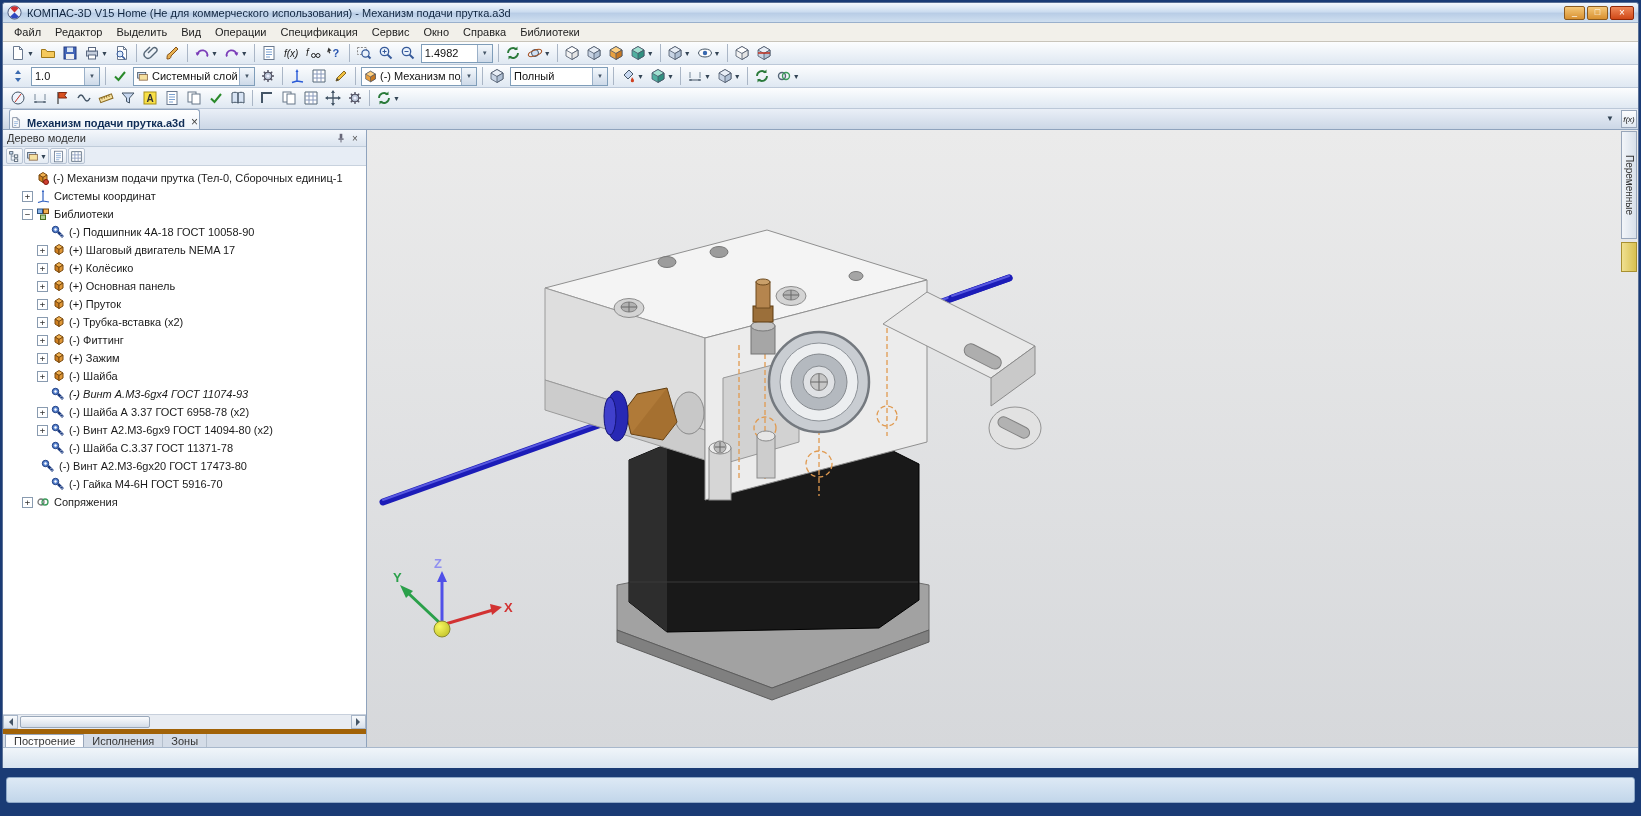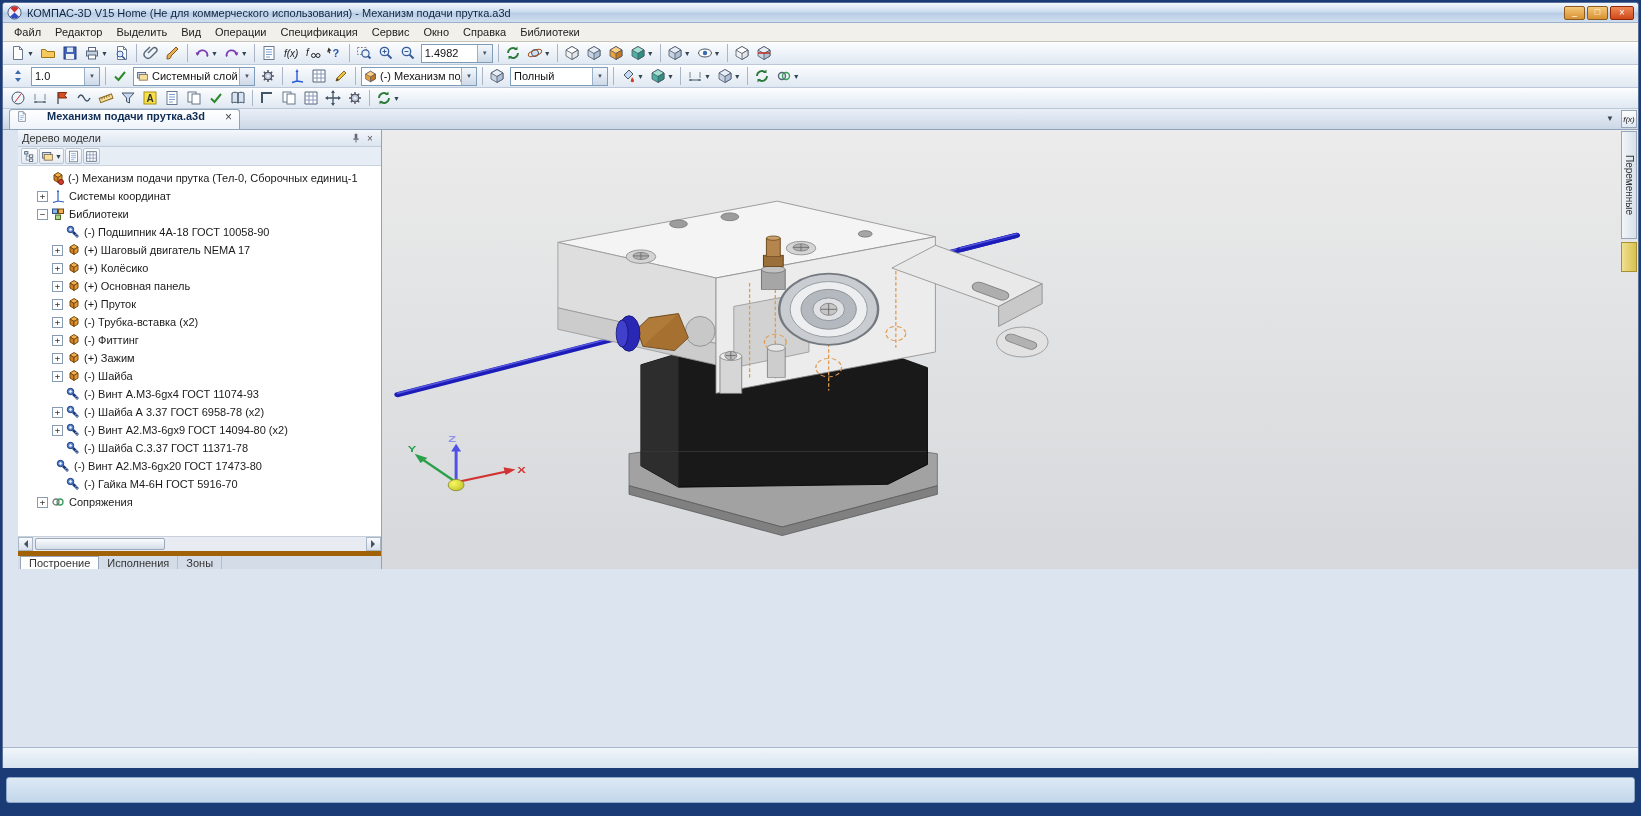--- a/index.html
+++ b/index.html
@@ -20,24 +20,24 @@
 #tb3{top:85px;height:21px}
 .tbtn{display:inline-flex;align-items:center;height:20px;padding:1px;margin:0 1px;border:1px solid transparent;border-radius:2px}
 .ti{display:flex}
 .dd{font-size:7px;color:#345;margin-left:1px}
 .tsep{width:1px;align-self:stretch;margin:2px 3px;background:#aab6c6}
 .tcombo{display:inline-flex;align-items:center;height:19px;background:#fff;border:1px solid #7f9db9;margin:0 2px}
 .cv{flex:1;padding:0 3px;white-space:nowrap;overflow:hidden;color:#111;font-size:11px}
 .ca{width:15px;height:17px;border-left:1px solid #9ab0c8;background:linear-gradient(#f4f8fc,#cdd9e8);font-size:6px;color:#456;display:flex;align-items:center;justify-content:center;flex:none}
 .ci{display:flex;padding-left:2px;flex:none}
 .tabbar{position:absolute;left:0;top:106px;right:0;height:21px;background:linear-gradient(#eaeff7,#ccd7e6);border-bottom:1px solid #8fa3bd;display:flex;align-items:flex-end;padding-left:6px}
-.dtab{display:inline-flex;align-items:flex-start;height:20px;background:linear-gradient(#ffffff,#eef3f9);border:1px solid #8fa3bd;border-bottom:none;border-radius:3px 3px 0 0;padding:0 6px;font-size:11px;font-weight:bold;color:#0f2c55;gap:19px}
+.dtab{display:inline-flex;align-items:flex-end;height:20px;background:linear-gradient(#ffffff,#eef3f9);border:1px solid #8fa3bd;border-bottom:none;border-radius:3px 3px 0 0;padding:0 0;font-size:11px;font-weight:bold;color:#0f2c55;gap:5px}
 .dtab-close{font-weight:normal;color:#444;font-size:12px;padding:0 1px}
 .tab-dd{position:absolute;right:24px;top:5px;font-size:8px;color:#345}
-.main{position:absolute;left:15px;top:127px;right:0;height:439px;display:flex}
+.main{position:absolute;left:0;top:127px;right:0;height:617px;display:flex}
 .treepanel{width:364px;flex:none;background:#edf1f7;border-right:1px solid #8fa3bd;display:flex;flex-direction:column}
 .tp-head{height:17px;background:linear-gradient(#f4f7fb,#dbe4ef);border-bottom:1px solid #c0ccda;display:flex;align-items:center;padding:0 4px;font-size:11px;color:#333;flex:none}
 .tp-head .sp{flex:1}
 .tp-pin,.tp-close{width:14px;text-align:center;color:#555;font-size:10px;display:flex;align-items:center;justify-content:center}
 .tp-tools{height:19px;display:flex;align-items:center;padding:1px 3px;background:#e7edf5;border-bottom:1px solid #c8d2de;gap:1px;flex:none}
 .tp-tool{display:inline-flex;align-items:center;border:1px solid #b8c4d4;background:linear-gradient(#fdfdfe,#e4ebf3);border-radius:2px;height:16px;padding:0 1px}
 .tree{flex:1;background:#fff;overflow:hidden;padding-top:3px}
 .trow{display:flex;align-items:center;height:18px;font-size:11px;white-space:nowrap}
 .exp{flex:none;width:11px;height:11px;border:1px solid #899bb0;background:#fff;display:flex;align-items:center;justify-content:center;font-size:9px;line-height:1;color:#333;margin-right:3px;font-family:"DejaVu Sans Mono",monospace}
 .exp.hid{visibility:hidden}
@@ -833,21 +833,21 @@
               <span class="exp">+</span>
               <span class="tico">
                 <svg width="14" height="14" viewBox="0 0 14 14">
                   <path d="M4 4l4-2.5L12 4 8 6.5z" fill="#f0b050" stroke="#7a4a10"></path>
                   <path d="M4 4v5l4 2.5V6.5z" fill="#d08020" stroke="#7a4a10"></path>
                   <path d="M12 4v5l-4 2.5V6.5z" fill="#e09838" stroke="#7a4a10"></path>
                 </svg>
               </span>
               <span class="tlbl">(-) Шайба</span>
             </div>
-            <div class="trow" style="padding-left: 34px;">
+            <div class="trow" style="padding-left: 34px; font-style: italic;">
               <span class="exp hid"></span>
               <span class="tico">
                 <svg width="14" height="14" viewBox="0 0 14 14">
                   <circle cx="4.5" cy="4.5" r="3.2" fill="#5a85d0" stroke="#1a3a80"></circle>
                   <circle cx="4.5" cy="4.5" r="1.2" fill="#fff"></circle>
                   <path d="M7 7l5 5" stroke="#1a3a80" stroke-width="2.6" fill="none"></path>
                   <path d="M9 10.5l1.5-1.5M10.5 12l1.5-1.5" stroke="#fff" stroke-width="0.8" fill="none"></path>
                 </svg>
               </span>
               <span class="tlbl">(-) Винт А.М3-6gх4 ГОСТ 11074-93</span>

